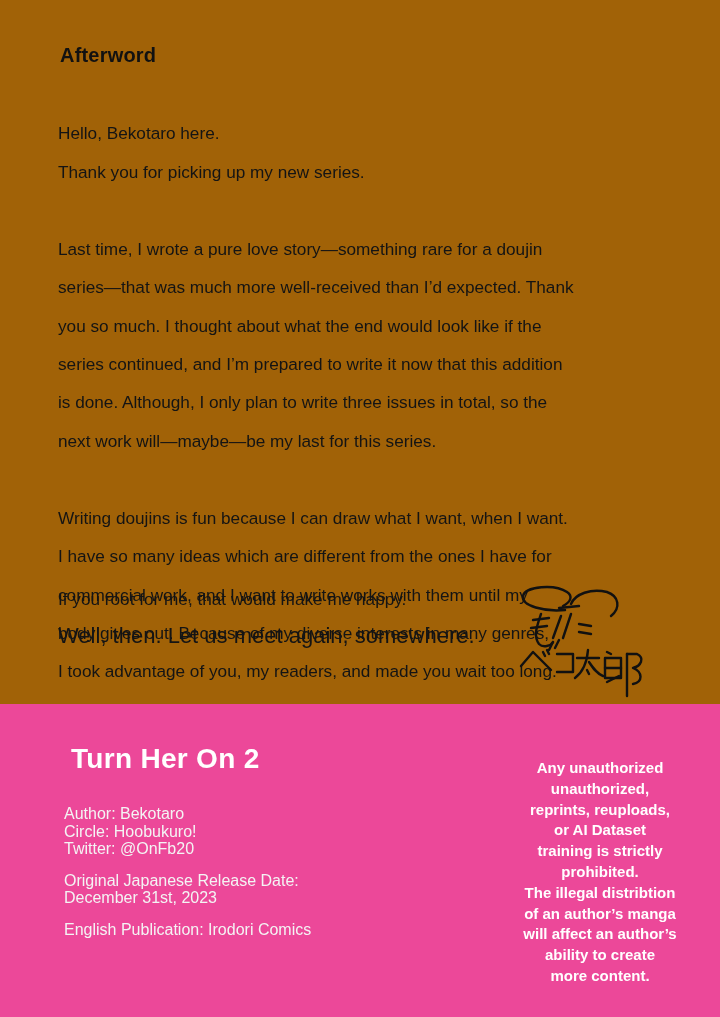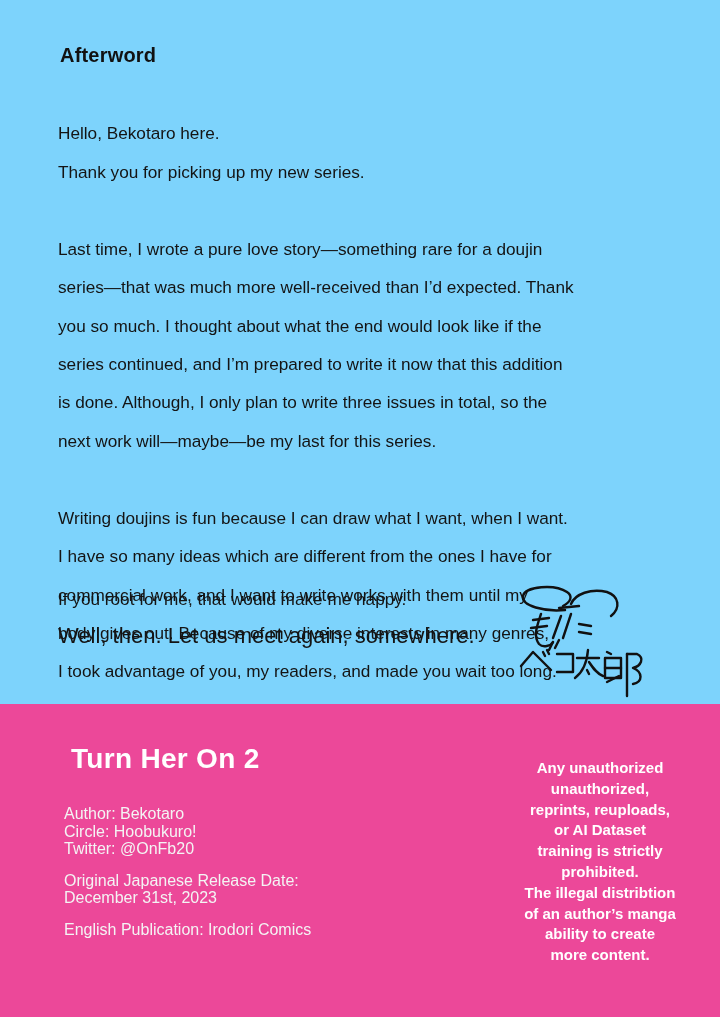--- a/index.html
+++ b/index.html
@@ -13,21 +13,21 @@
     position: relative;
     overflow: hidden;
     font-family: "Liberation Sans", sans-serif;
     color: #111111;
   }
   .page-top {
     position: absolute;
     left: 0; top: 0;
     width: 720px;
     height: 704px;
-    background: #7dd3fc;
+    background: #a16207;
   }
   .title {
     position: absolute;
     left: 60px;
     top: 44px;
     font-size: 20px;
     font-weight: bold;
     letter-spacing: 0.2px;
     color: #111111;
     margin: 0;
@@ -220,16 +220,17 @@
 
   <div class="notice">
     <span class="notice-line">Any unauthorized</span>
     <span class="notice-line">unauthorized,</span>
     <span class="notice-line">reprints, reuploads,</span>
     <span class="notice-line">or AI Dataset</span>
     <span class="notice-line">training is strictly</span>
     <span class="notice-line">prohibited.</span>
     <span class="notice-line">The illegal distribtion</span>
     <span class="notice-line">of an author’s manga</span>
+    <span class="notice-line">will affect an author’s</span>
     <span class="notice-line">ability to create</span>
     <span class="notice-line">more content.</span>
   </div>
 </div>
 
 </body></html>

